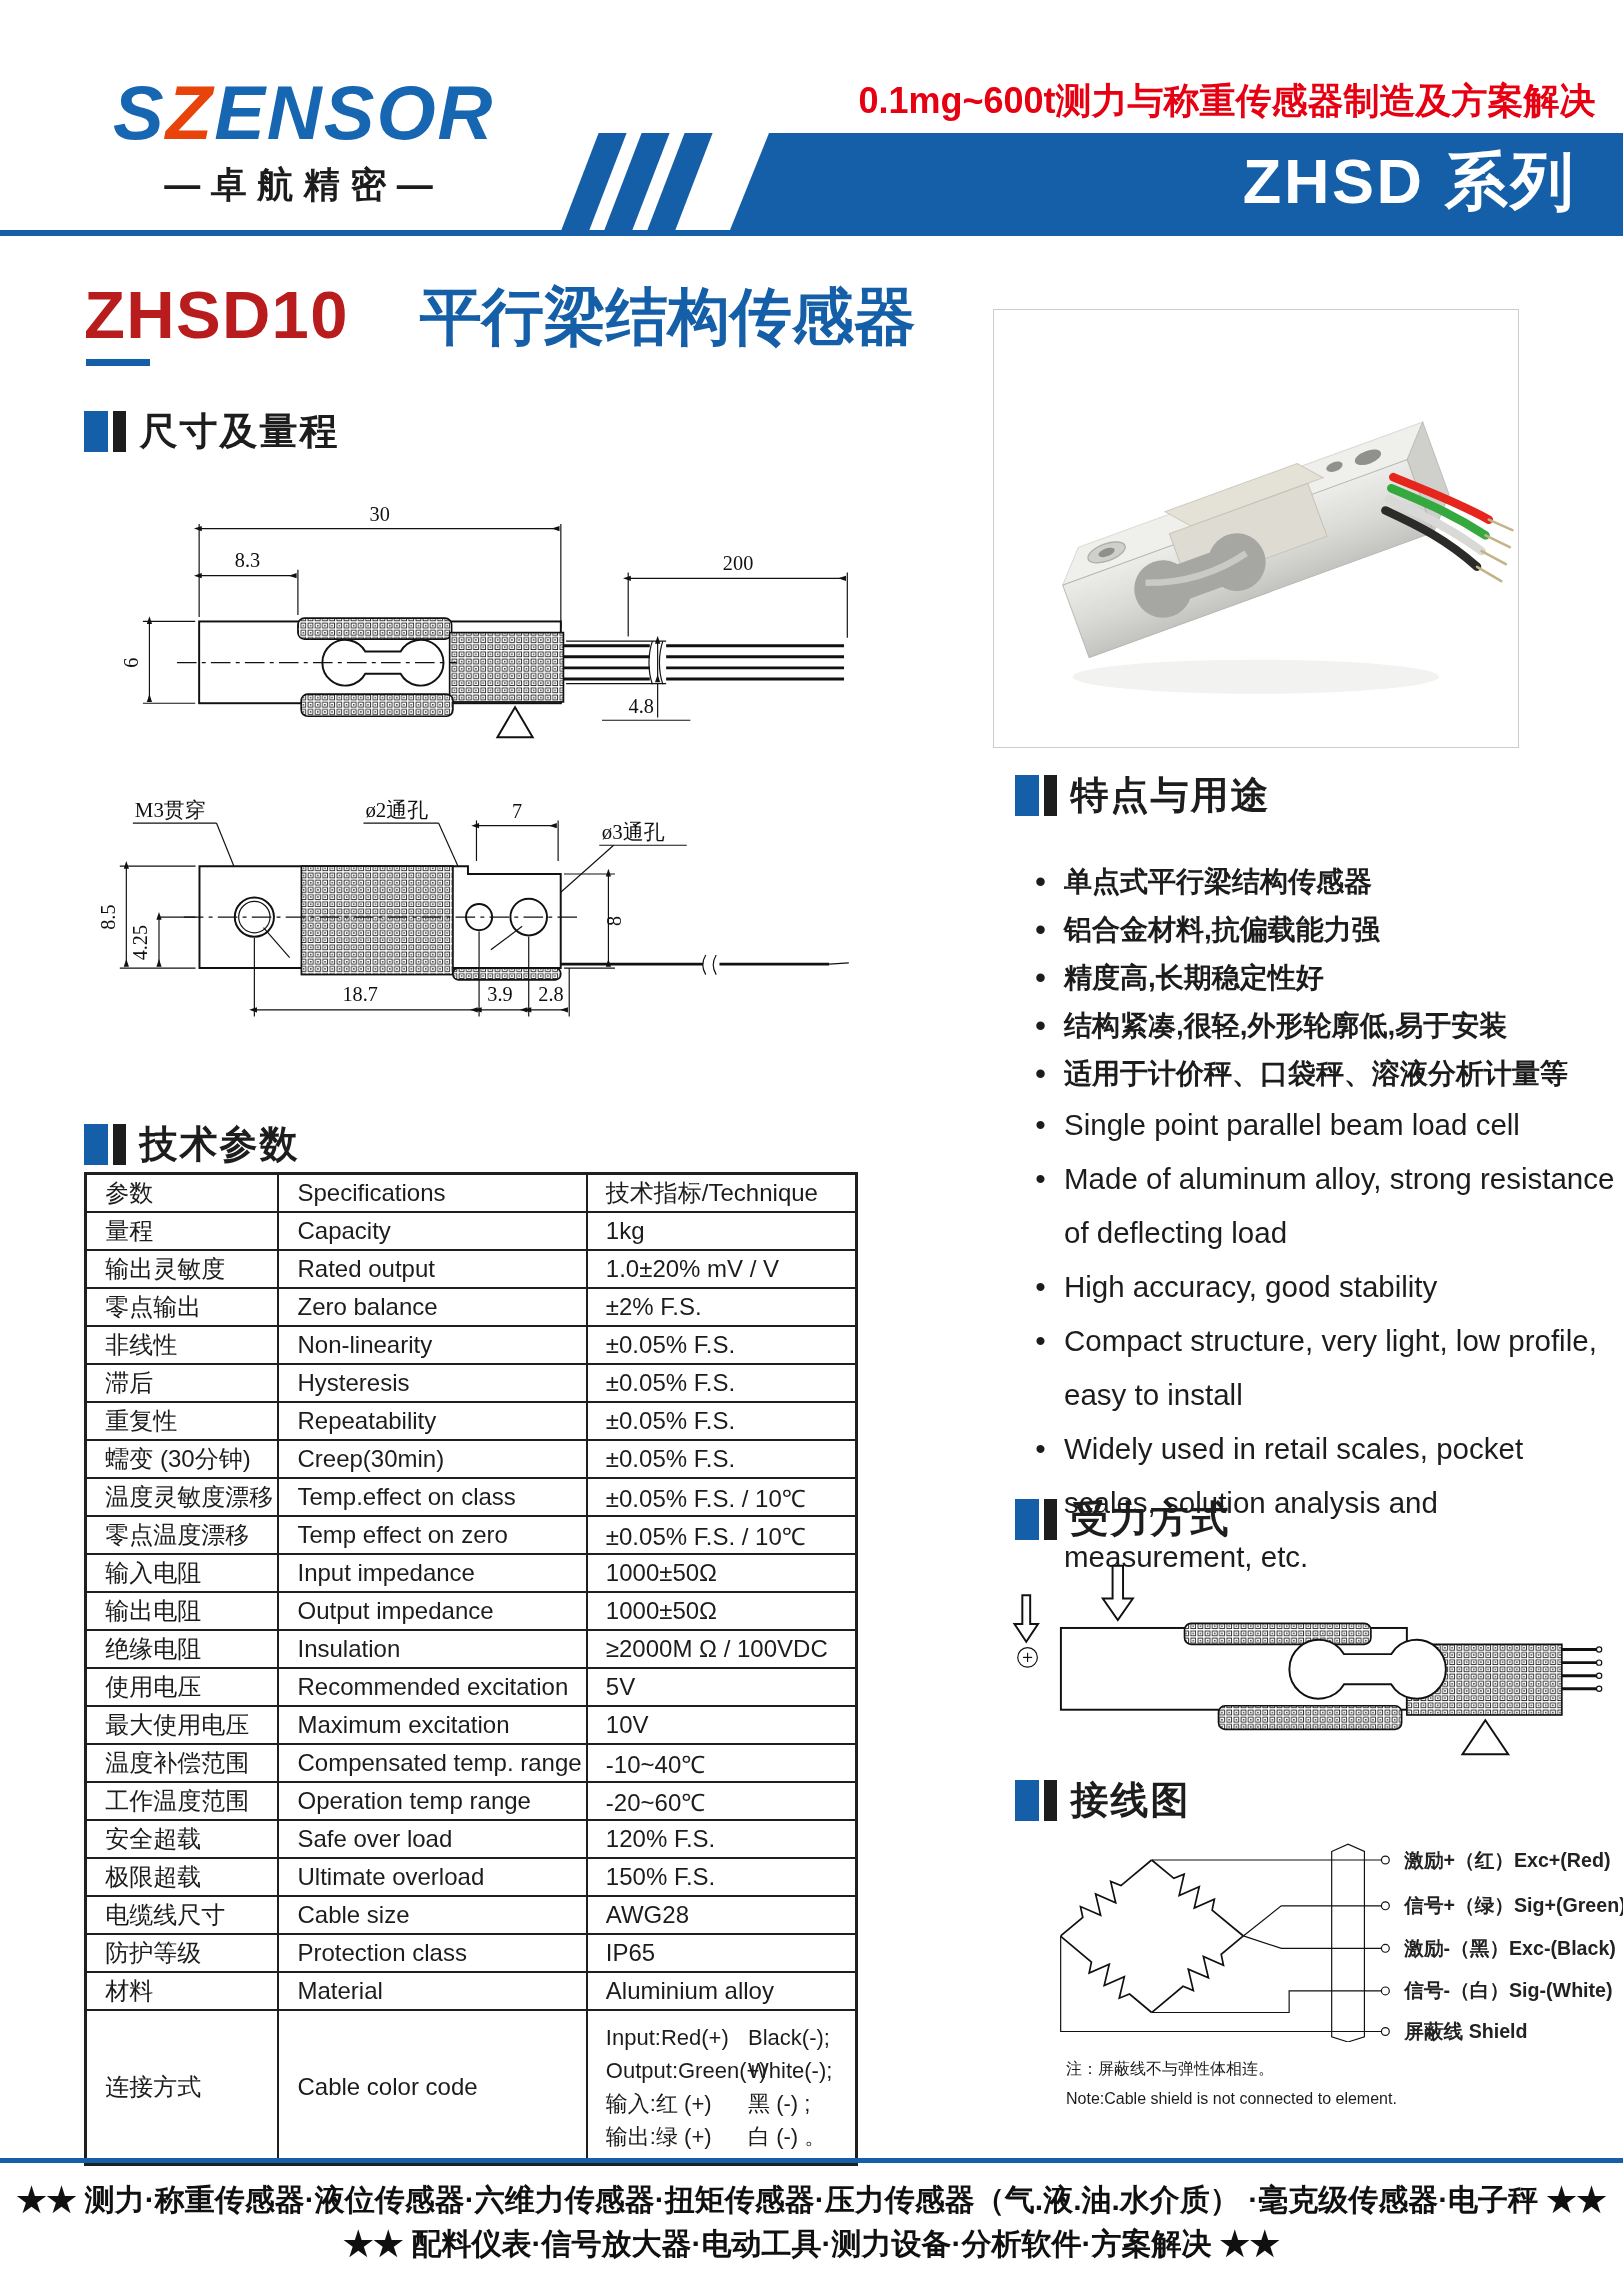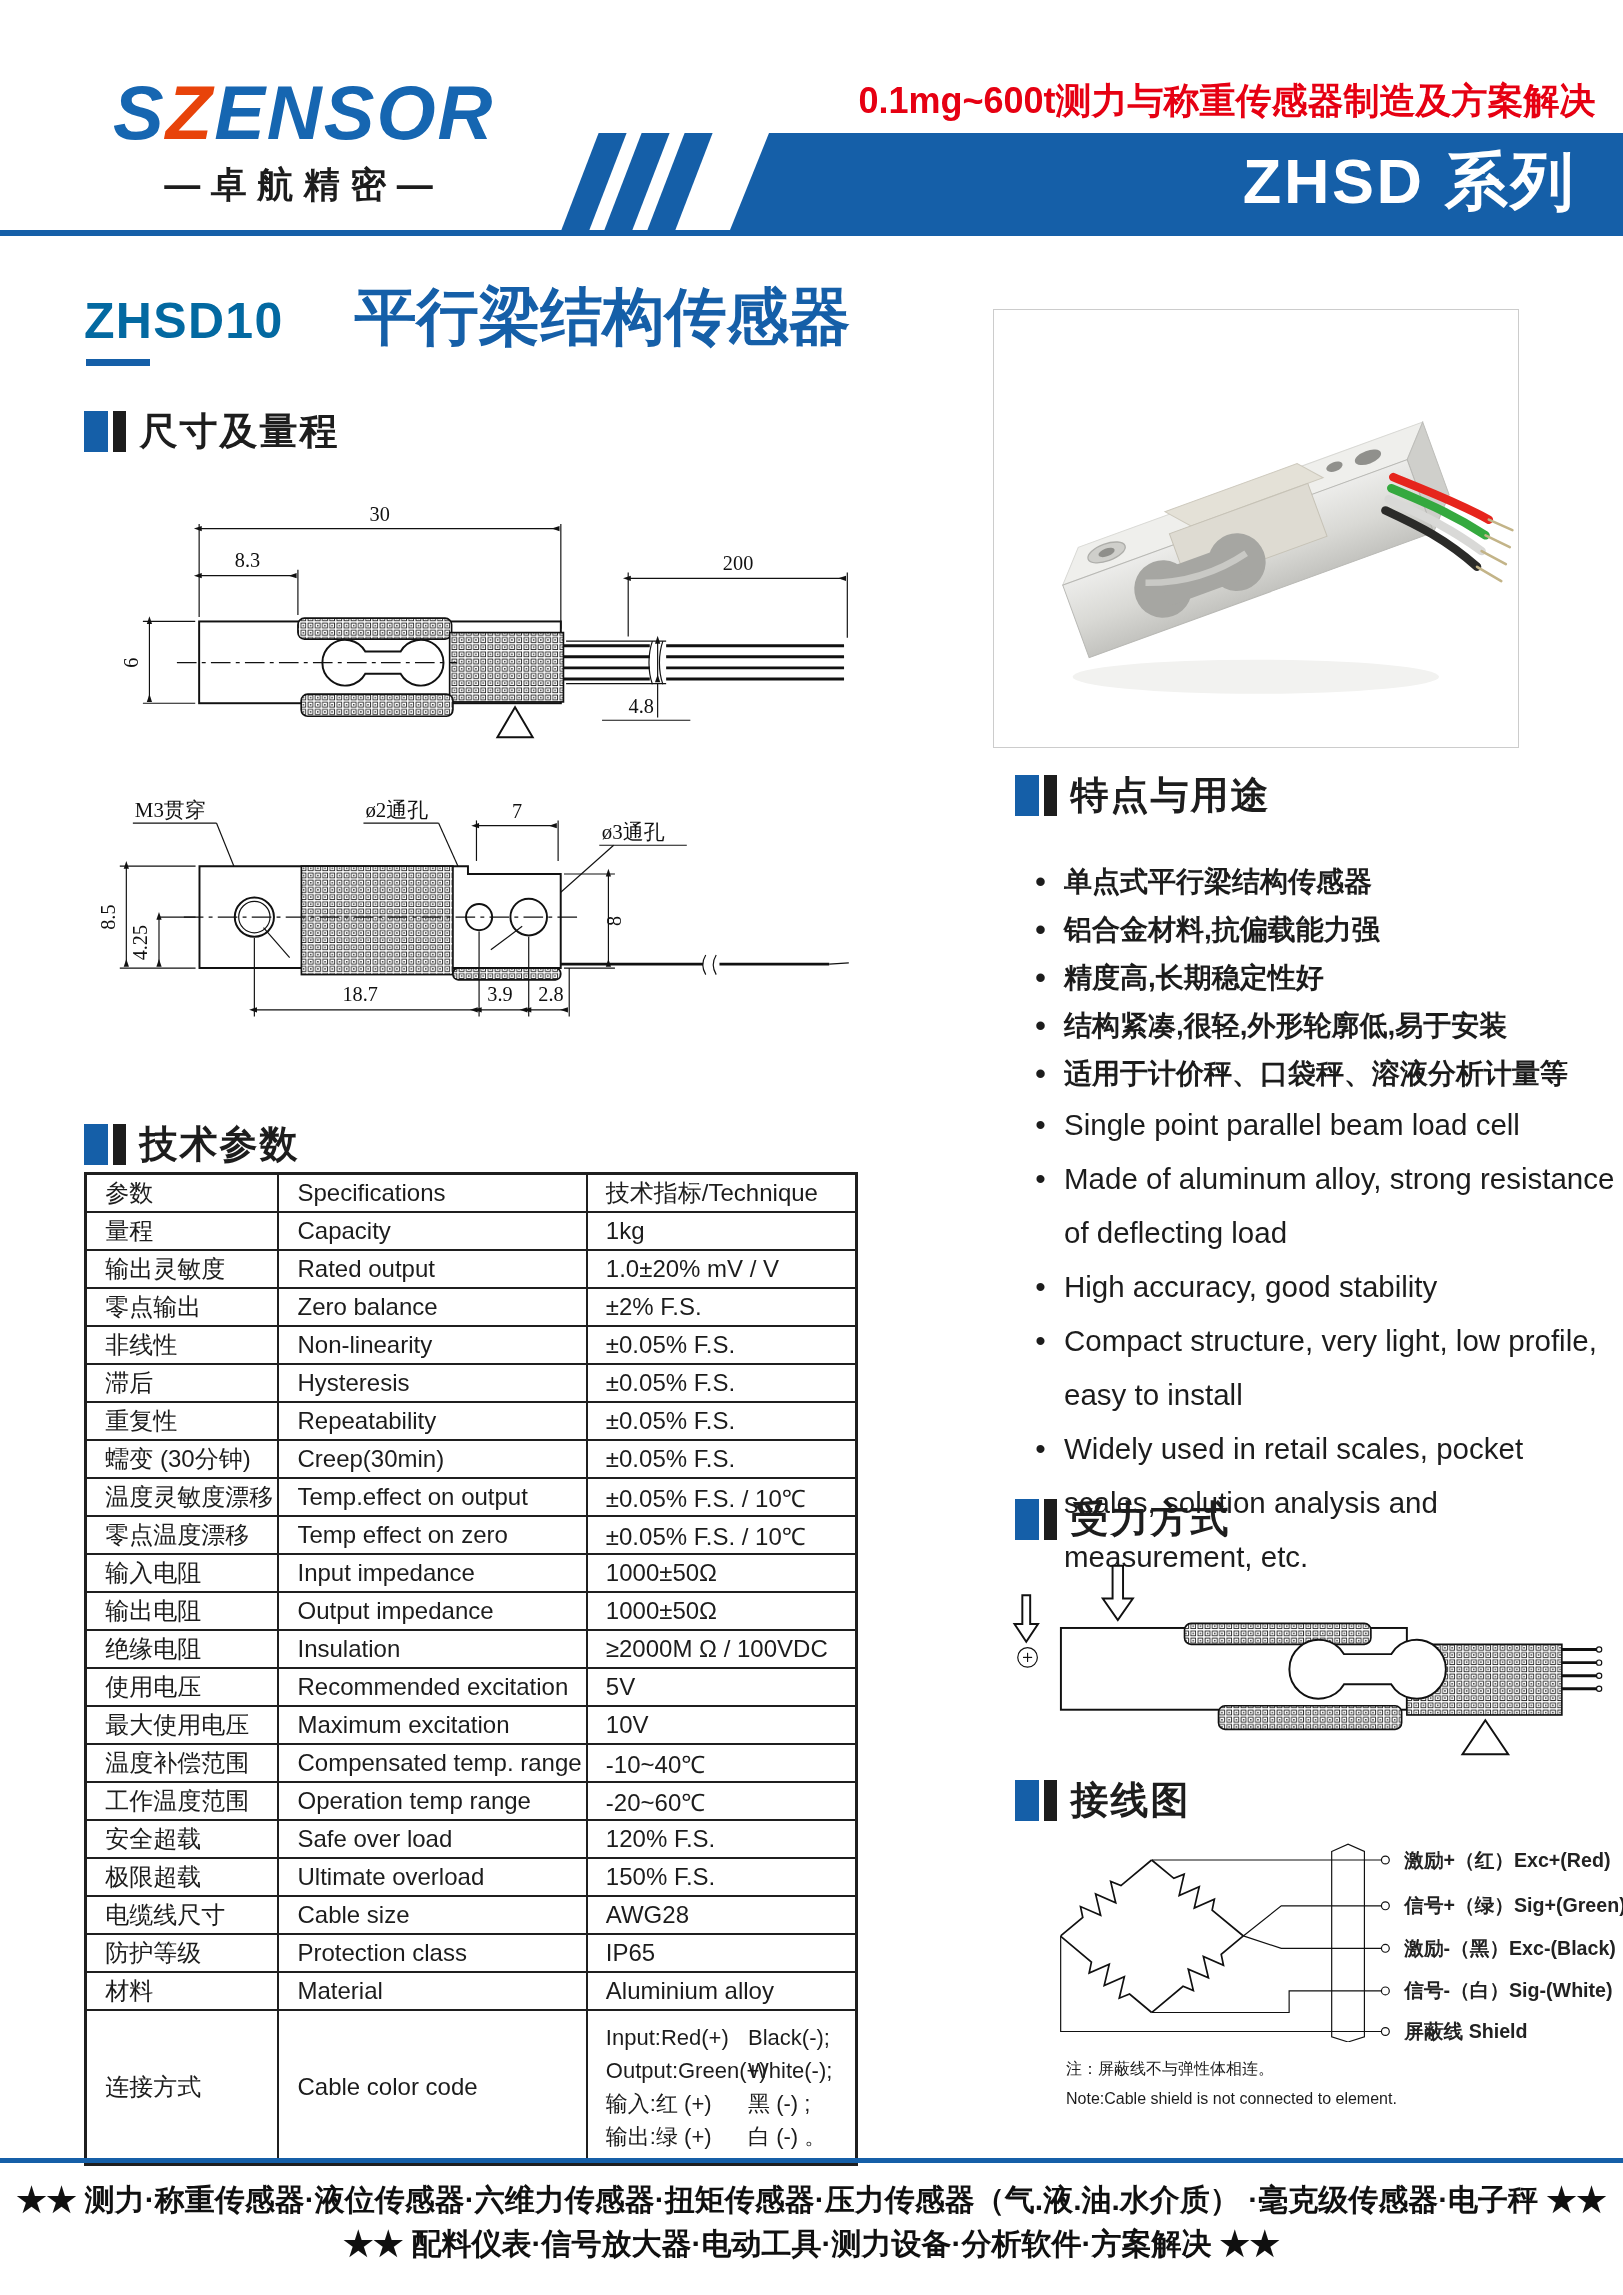--- a/index.html
+++ b/index.html
@@ -12,21 +12,21 @@
   #logo .line2{margin-top:9.2px;font-weight:900;font-size:36px;letter-spacing:10.5px;color:#1c1c1c;text-align:center;}
   #slogan{position:absolute;right:27.5px;top:77px;font-weight:900;font-size:36px;color:#e60012;white-space:nowrap;}
   #banner{position:absolute;top:133px;left:730px;right:0;height:97px;background:#155fa8;
           clip-path:polygon(39px 0,100% 0,100% 100%,0 100%);}
   #banner .bt{position:absolute;right:47px;top:0;line-height:96px;color:#fff;font-weight:900;font-size:63px;letter-spacing:2.6px;}
   .stripe{position:absolute;top:133px;height:97px;width:27.5px;background:#155fa8;transform:skewX(-21deg);}
   #st1{left:580px;} #st2{left:623px;} #st3{left:666px;}
   #header-line{position:absolute;top:230px;left:0;right:0;height:5.9px;background:#155fa8;}
   
   #title{position:absolute;left:84px;top:275px;white-space:nowrap;}
-  #title .model{font-weight:900;font-size:50px;color:#0369a1;letter-spacing:1.3px;}
+  #title .model{font-weight:900;font-size:67px;color:#b91c1c;letter-spacing:1.3px;}
   #title .name{font-weight:900;font-size:62px;color:#155fa8;margin-left:71px;}
   #title-underline{position:absolute;left:86px;top:359px;width:64px;height:7.2px;background:#155fa8;}
   
   .sec{position:absolute;display:flex;align-items:center;height:42px;}
   .sec .b1{width:23.6px;height:41px;background:#155fa8;}
   .sec .b2{width:13px;height:41px;background:#1d1d1d;margin-left:5.9px;}
   .sec .tx{margin-left:13px;font-weight:900;font-size:38px;color:#1d1d1d;letter-spacing:2px;white-space:nowrap;}
   #sec-dim{left:84px;top:410px;}
   #sec-spec{left:84px;top:1123px;}
   #sec-feat{left:1015px;top:774px;}
@@ -290,21 +290,21 @@
           <td class="c1">Repeatability</td>
           <td class="c2">±0.05% F.S.</td>
         </tr>
         <tr>
           <td class="c0">蠕变 (30分钟)</td>
           <td class="c1">Creep(30min)</td>
           <td class="c2">±0.05% F.S.</td>
         </tr>
         <tr>
           <td class="c0">温度灵敏度漂移</td>
-          <td class="c1">Temp.effect on output</td>
+          <td class="c1">Temp.effect on class</td>
           <td class="c2">±0.05% F.S. / 10℃</td>
         </tr>
         <tr>
           <td class="c0">零点温度漂移</td>
           <td class="c1">Temp effect on zero</td>
           <td class="c2">±0.05% F.S. / 10℃</td>
         </tr>
         <tr>
           <td class="c0">输入电阻</td>
           <td class="c1">Input impedance</td>

